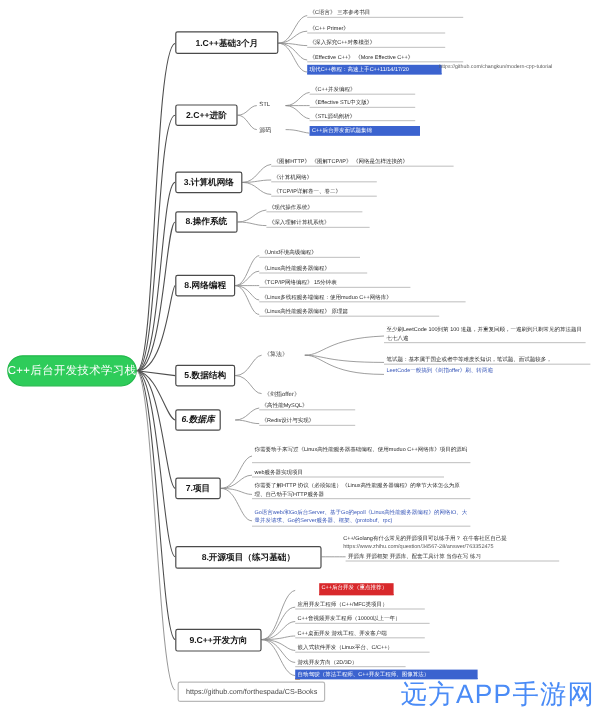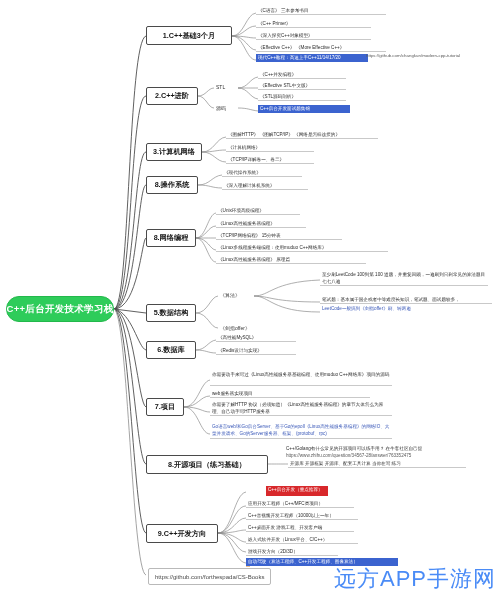--- a/index.html
+++ b/index.html
@@ -36,21 +36,21 @@
     border: 1px solid #23b84b;
     display: flex;
     align-items: center;
     justify-content: center;
     box-sizing: border-box;
     z-index: 5;
   }
   .root-label {
     color: #ffffff;
     font-size: 9.5px;
-    font-weight: bold;
+    font-weight: normal;
     letter-spacing: .3px;
     white-space: nowrap;
   }
   
   .branch-node {
     position: absolute;
     background: #ffffff;
     border: 1px solid #4a4a4a;
     border-radius: 2px;
     box-sizing: border-box;
@@ -276,21 +276,21 @@
 
   <div class="branch-node" style="left:146px;top:304px;width:50px;height:18px;">
     <span class="branch-label">5.数据结构</span>
   </div>
   <div class="group-node" style="left:220px;top:292px;">《算法》</div>
   <div class="group-node" style="left:220px;top:325px;">《剑指offer》</div>
   <div class="leaf wrap2" style="left:320px;top:272px;width:168px;height:14px;">至少刷LeetCode 100到第 100 道题，并重复回顾，一遍刷到只剩常见的算法题目七七八遍</div>
   <div class="leaf" style="left:320px;top:296px;width:172px;">笔试题：基本属于国企或者中等难度长知识，笔试题、面试题较多，</div>
   <div class="leaf blue-text nobord" style="left:320px;top:305px;width:172px;">LeetCode一般搞到《剑指offer》刷、转两遍</div>
 
-  <div class="branch-node" style="left:146px;top:341px;width:50px;height:18px;">
+  <div class="branch-node" style="left:146px;top:341px;width:38px;height:18px;font-style:italic;">
     <span class="branch-label">6.数据库</span>
   </div>
   <div class="leaf" style="left:216px;top:334px;width:80px;">《高性能MySQL》</div>
   <div class="leaf" style="left:216px;top:347px;width:80px;">《Redis设计与实现》</div>
 
   <div class="branch-node" style="left:146px;top:398px;width:38px;height:18px;">
     <span class="branch-label">7.项目</span>
   </div>
   <div class="leaf wrap2" style="left:210px;top:372px;width:182px;height:14px;">你需要动手来写过《Linux高性能服务器基础编程、使用muduo C++网络库》项目的源码</div>
   <div class="leaf" style="left:210px;top:390px;width:160px;">web服务器实现项目</div>

